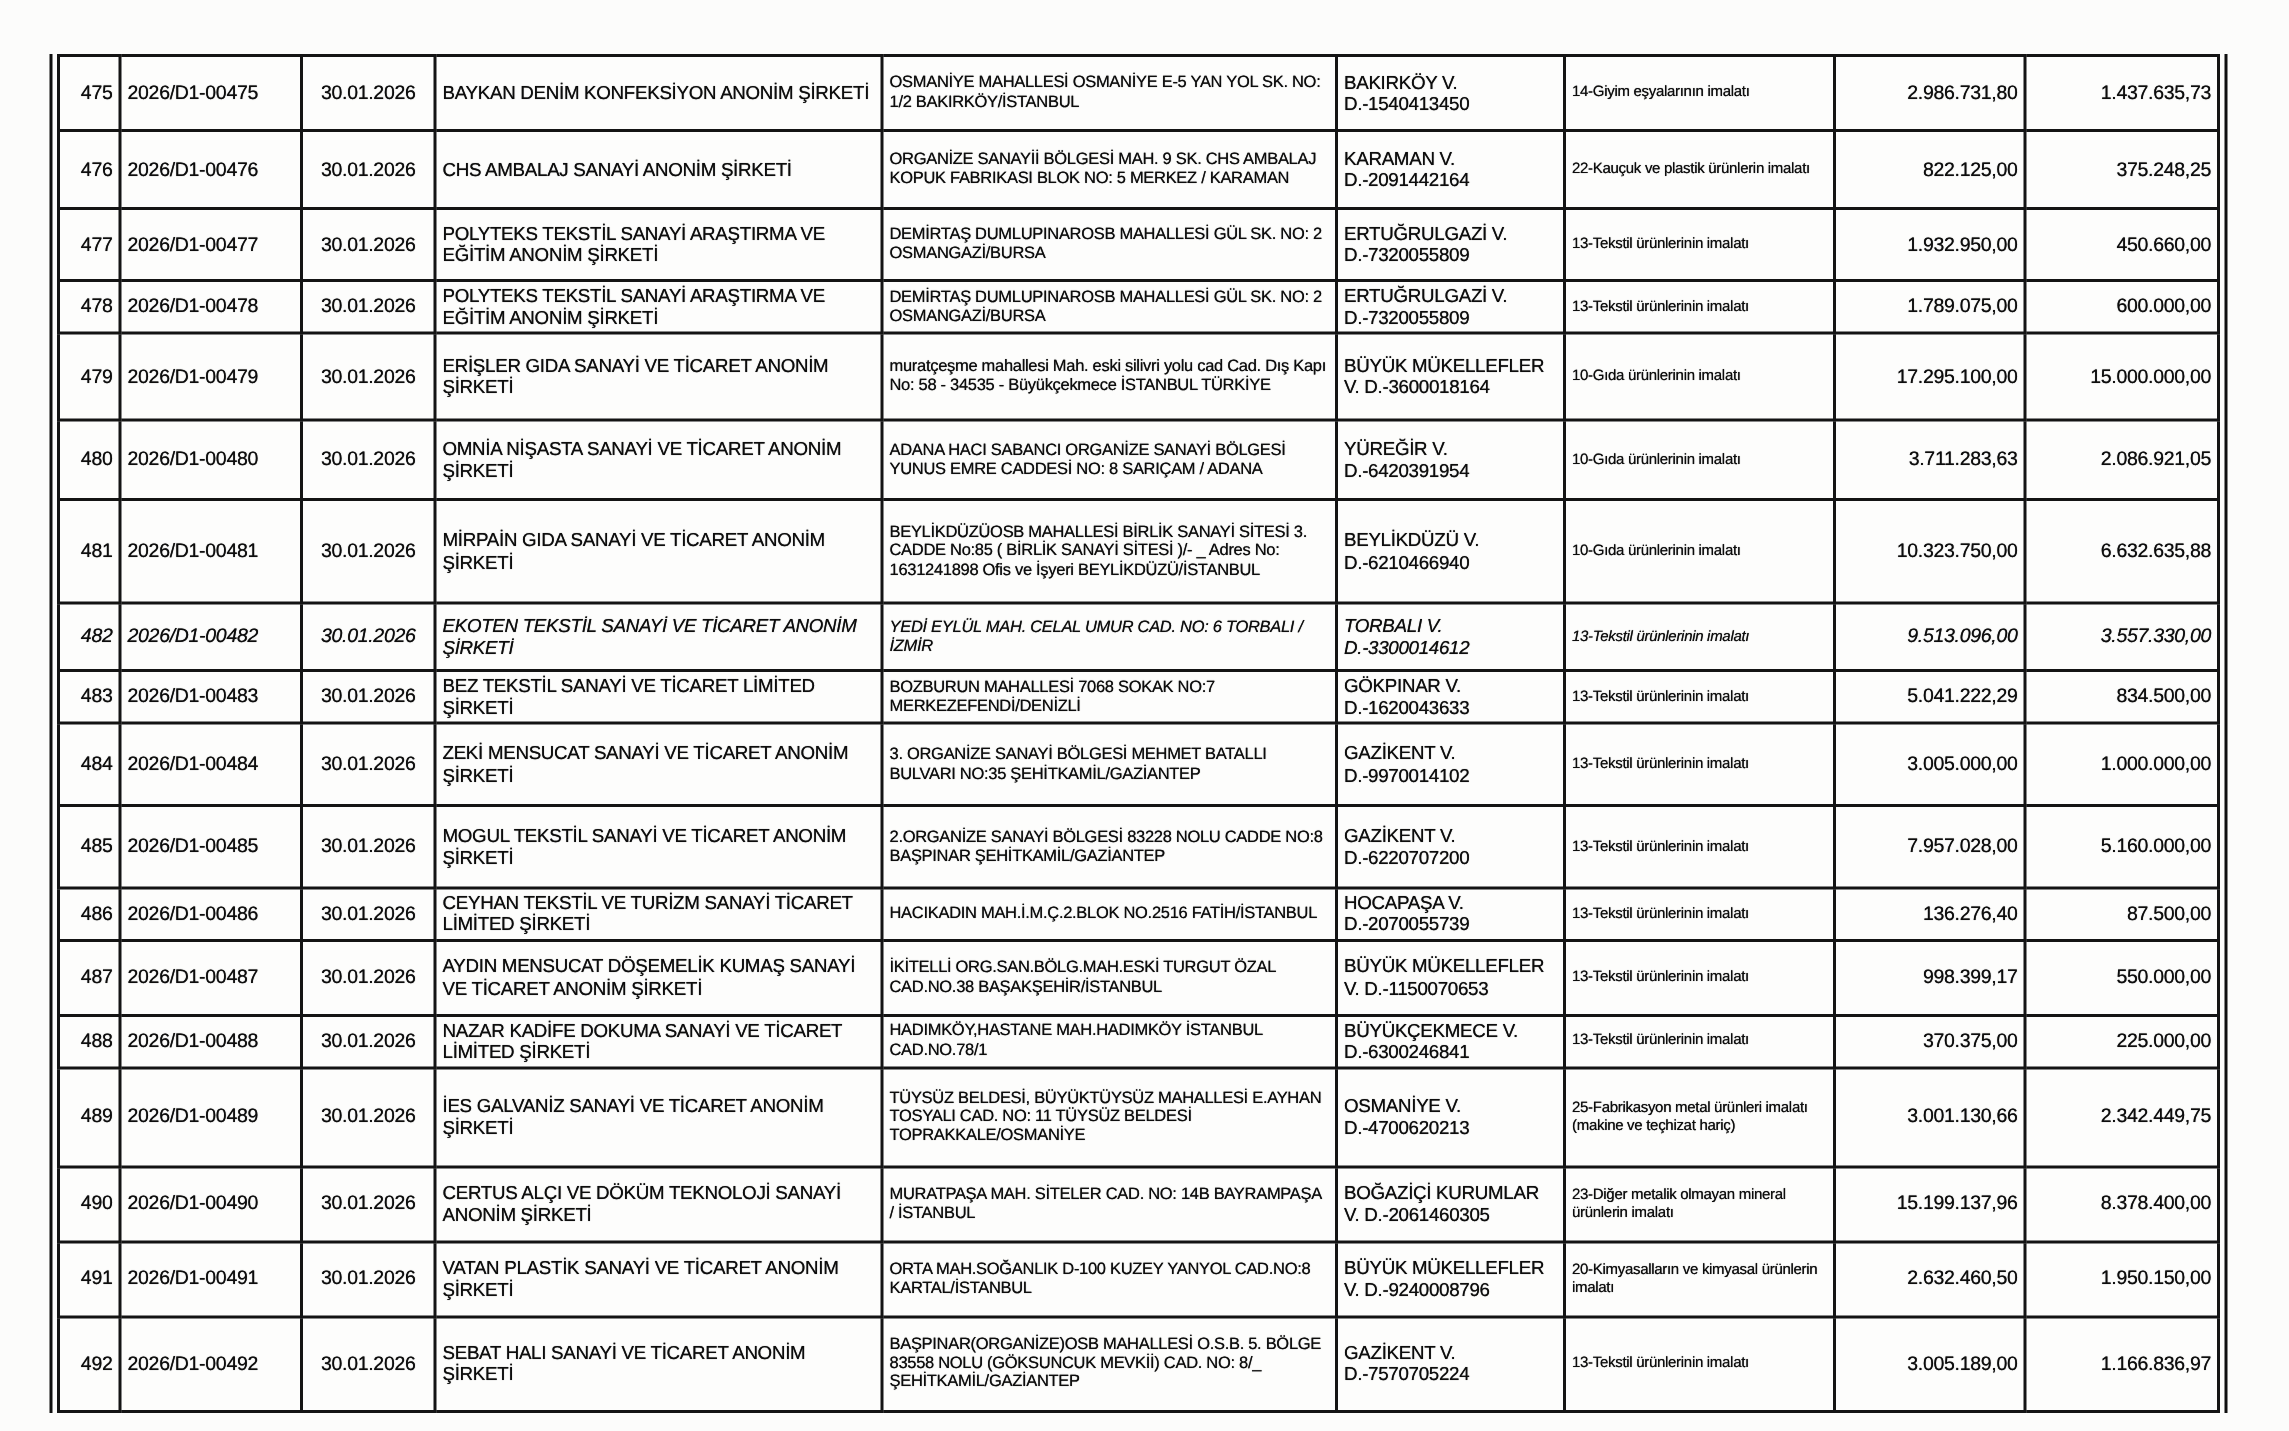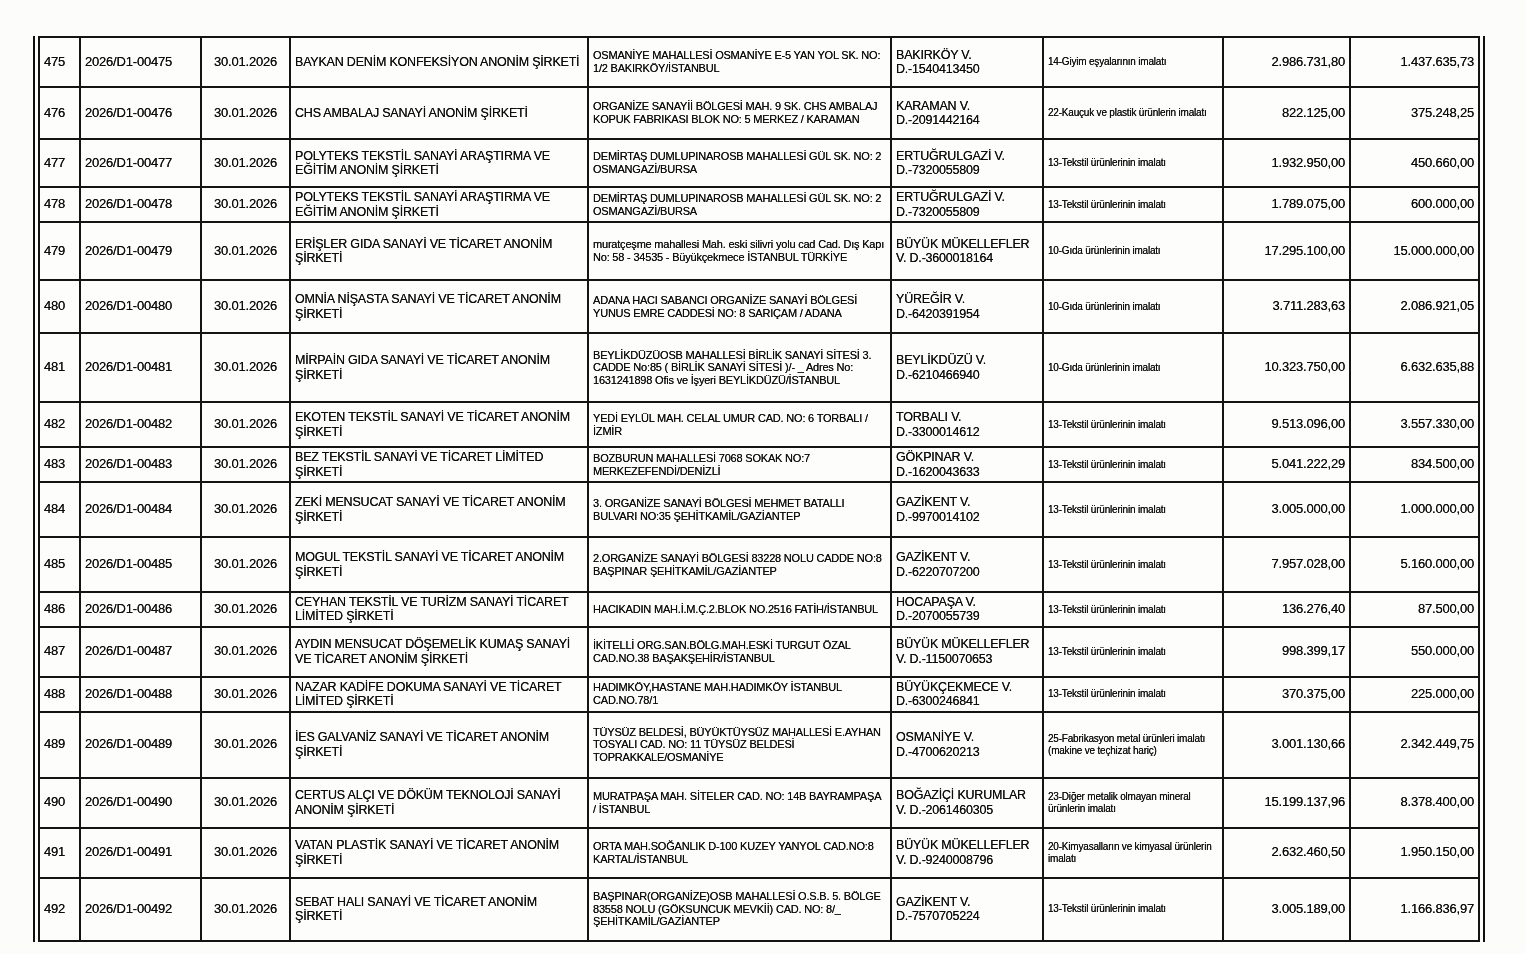--- a/index.html
+++ b/index.html
@@ -37,38 +37,38 @@
   col.c-no{width:41px;}
   col.c-doc{width:121px;}
   col.c-date{width:89px;}
   col.c-company{width:298px;}
   col.c-address{width:303px;}
   col.c-tax{width:152px;}
   col.c-activity{width:180px;}
   col.c-amt1{width:127px;}
   col.c-amt2{width:129px;}
 
-  td.no{text-align:left;font-size:13px;}
+  td.no{text-align:right;font-size:13px;}
   td.doc{text-align:left;font-size:13px;}
   td.date{text-align:center;font-size:13px;}
   td.company{font-size:12.5px;}
   td.address{font-size:11px;}
   td.tax{font-size:12.5px;}
   td.activity{font-size:10px;}
   td.amount{text-align:right;font-size:13px;padding-right:5px;}
 
   
   tbody tr:nth-child(1){height:50px;}
   tbody tr:nth-child(2){height:52px;}
   tbody tr:nth-child(3){height:48px;}
   tbody tr:nth-child(4){height:35px;}
   tbody tr:nth-child(5){height:58px;}
   tbody tr:nth-child(6){height:53px;}
   tbody tr:nth-child(7){height:69px;}
-  tbody tr:nth-child(8){height:45px;}
+  tbody tr:nth-child(8){height:45px;font-style:italic;}
   tbody tr:nth-child(9){height:35px;}
   tbody tr:nth-child(10){height:55px;}
   tbody tr:nth-child(11){height:55px;}
   tbody tr:nth-child(12){height:21px;}
   tbody tr:nth-child(13){height:50px;}
   tbody tr:nth-child(14){height:35px;}
   tbody tr:nth-child(15){height:66px;}
   tbody tr:nth-child(16){height:50px;}
   tbody tr:nth-child(17){height:50px;}
   tbody tr:nth-child(18){height:63px;}

